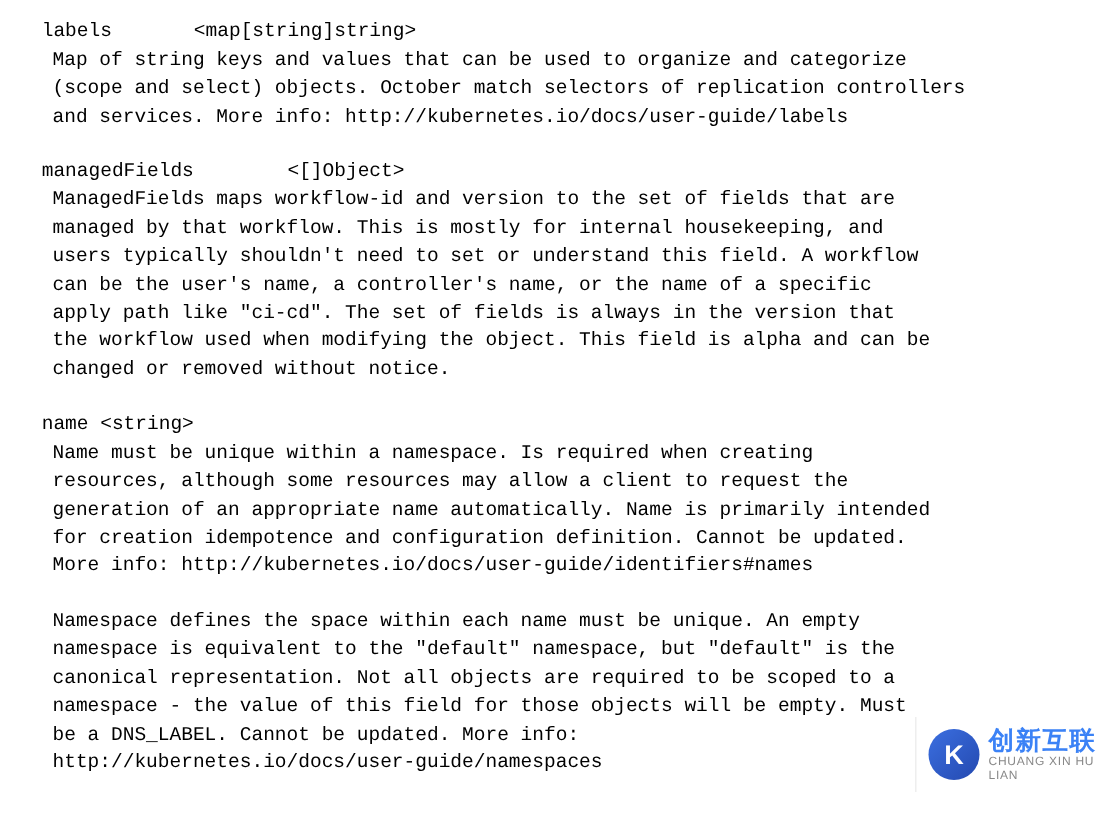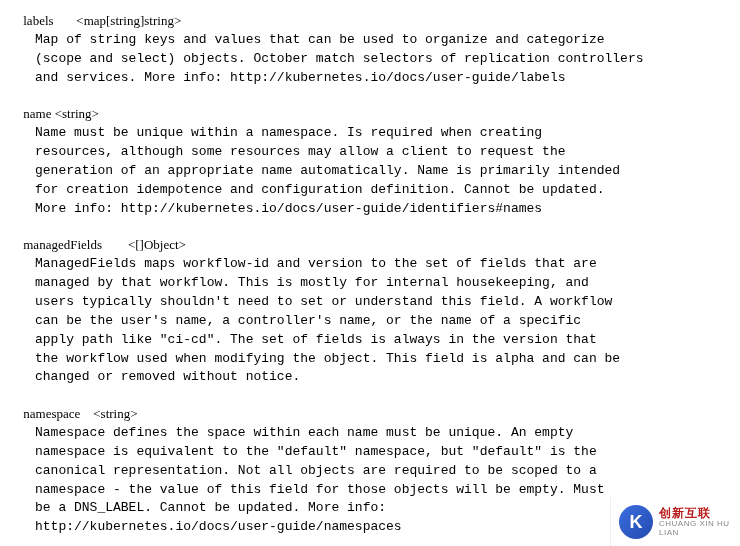--- a/index.html
+++ b/index.html
@@ -15,21 +15,20 @@
       background: #fff;
       padding: 12px 20px;
       width: 740px;
       position: relative;
     }
     .field-block {
       margin-bottom: 18px;
     }
     .field-header {
       white-space: pre;
-      font-family: Liberation Serif, serif;
     }
     .field-desc {
       padding-left: 15px;
       white-space: pre-wrap;
     }
     .watermark {
       position: absolute;
       right: 0;
       bottom: 20px;
       width: 130px;
@@ -55,23 +54,23 @@
       font-size: 18px;
       flex-shrink: 0;
     }
     .watermark-text {
       display: flex;
       flex-direction: column;
       font-family: Arial, sans-serif;
       line-height: 1.1;
     }
     .watermark-text .cn {
-      font-size: 12px;
+      font-size: 17px;
       font-weight: bold;
-      color: #b91c1c;
+      color: #3b82f6;
       letter-spacing: 1px;
     }
     .watermark-text .en {
       font-size: 8px;
       color: #888;
       letter-spacing: 0.5px;
     }
   </style>
 </head>
 <body>
@@ -79,41 +78,40 @@
 <div>
 
   <div class="field-block">
     <div class="field-header"> labels       &lt;map[string]string&gt;</div>
     <div class="field-desc">Map of string keys and values that can be used to organize and categorize
 (scope and select) objects. October match selectors of replication controllers
 and services. More info: http://kubernetes.io/docs/user-guide/labels</div>
   </div>
 
   <div class="field-block">
-    <div class="field-header"> name &lt;string&gt;</div>
-    <div class="field-desc">Name must be unique within a namespace. Is required when creating
-resources, although some resources may allow a client to request the
-generation of an appropriate name automatically. Name is primarily intended
-for creation idempotence and configuration definition. Cannot be updated.
-More info: http://kubernetes.io/docs/user-guide/identifiers#names</div>
-  </div>
-
-  <div class="field-block">
     <div class="field-header"> managedFields        &lt;[]Object&gt;</div>
     <div class="field-desc">ManagedFields maps workflow-id and version to the set of fields that are
 managed by that workflow. This is mostly for internal housekeeping, and
 users typically shouldn't need to set or understand this field. A workflow
 can be the user's name, a controller's name, or the name of a specific
 apply path like "ci-cd". The set of fields is always in the version that
 the workflow used when modifying the object. This field is alpha and can be
 changed or removed without notice.</div>
   </div>
 
   <div class="field-block">
-    <div class="field-header"> namespace    &lt;string&gt;</div>
+    <div class="field-header"> name &lt;string&gt;</div>
+    <div class="field-desc">Name must be unique within a namespace. Is required when creating
+resources, although some resources may allow a client to request the
+generation of an appropriate name automatically. Name is primarily intended
+for creation idempotence and configuration definition. Cannot be updated.
+More info: http://kubernetes.io/docs/user-guide/identifiers#names</div>
+  </div>
+
+  <div class="field-block">
     <div class="field-desc">Namespace defines the space within each name must be unique. An empty
 namespace is equivalent to the "default" namespace, but "default" is the
 canonical representation. Not all objects are required to be scoped to a
 namespace - the value of this field for those objects will be empty. Must
 be a DNS_LABEL. Cannot be updated. More info:
 http://kubernetes.io/docs/user-guide/namespaces</div>
   </div>
 
 </div>
 

